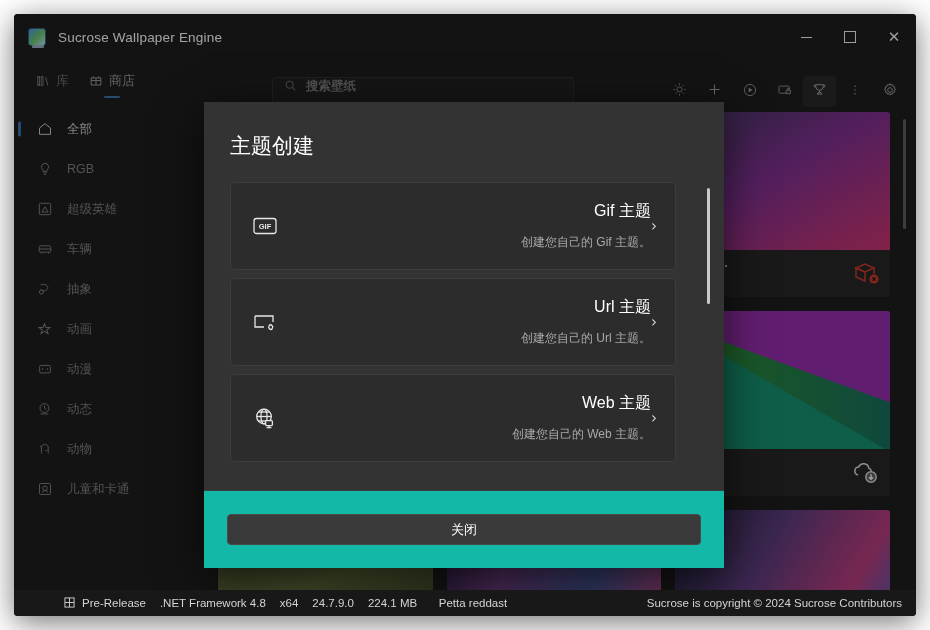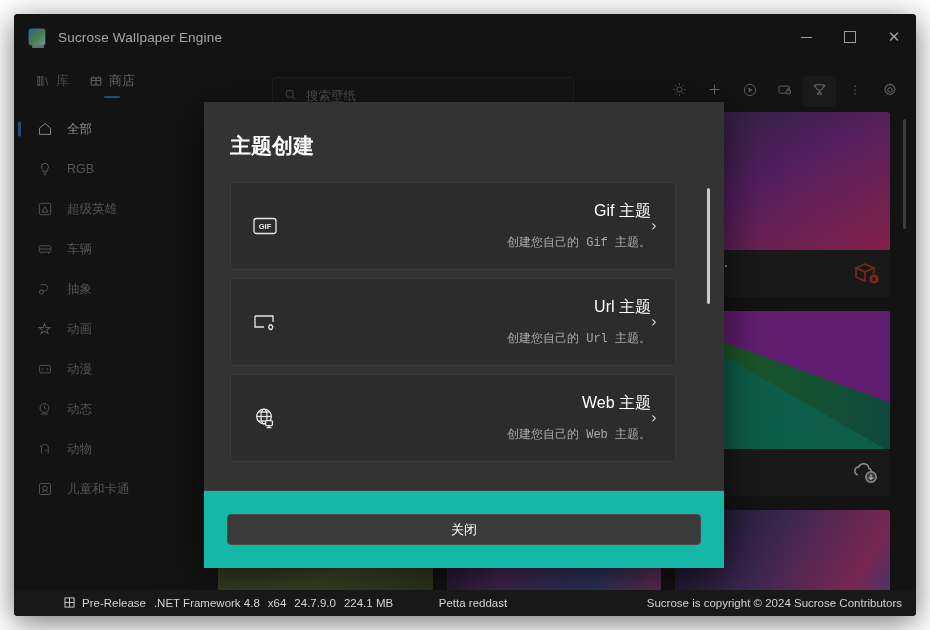--- a/index.html
+++ b/index.html
@@ -77,21 +77,21 @@
   }
   .tab svg { display:block; }
 
   .searchwrap {
     position:absolute; left:258px; top:63px;
     width:302px; height:29px;
     background:#202020;
     border:1px solid #2e2e2e;
     border-bottom:1px solid #454545;
     border-radius:4px;
-    display:flex; align-items:flex-end;
+    display:flex; align-items:flex-start;font-weight:bold;
   }
   .searchwrap .sicon { margin:0 9px 0 11px; opacity:.55; }
   .searchph { color:#777; font-size:12.5px; }
 
   .tools {
     position:absolute; right:10px; top:62px;
     height:31px; display:flex; align-items:center; gap:2px;
   }
   .tbtn {
     width:33px; height:31px;
@@ -164,39 +164,39 @@
     background:#5a5a5a; border-radius:2px;
   }
 
   
   .statusbar {
     position:absolute; left:0; bottom:0; width:100%; height:26px;
     background:#181818;
     display:flex; align-items:center;
     color:#d4d4d4; font-size:11.5px;
   }
-  .sb-left { display:flex; align-items:center; gap:8px; margin-left:14px;padding-left:36px; }
+  .sb-left { display:flex; align-items:center; gap:14px; margin-left:14px;padding-left:36px; }
   .sb-left .grp { display:flex; align-items:center; gap:7px; }
   .sb-mid { position:absolute; left:50%; transform:translateX(-50%); color:#d4d4d4;padding-left:16px; }
   .sb-right { position:absolute; right:14px; color:#d4d4d4; }
 
   
   .overlay {
     position:absolute; left:0; top:0; right:0; bottom:0;
     background:rgba(0,0,0,0.32);
   }
   .modal {
     position:absolute; left:190px; top:88px;
     width:520px; height:466px;
     background:#333333;
     display:flex; flex-direction:column;
     box-shadow:0 10px 40px rgba(0,0,0,.6);
   }
   .modal-title {
-    color:#ffffff; font-size:21px; font-weight:bold;
+    color:#ffffff; font-size:21px; font-weight:normal;
     margin:30px 0 0 26px;
   }
   .modal-body {
     flex:1; position:relative;
     margin:22px 14px 0 26px;
     overflow:hidden;
   }
   .opt {
     position:relative;
     height:88px;
@@ -204,21 +204,21 @@
     border:1px solid #3d3d3d;
     border-radius:4px;
     display:flex; align-items:center;
     margin-bottom:8px;
     padding:0 18px 0 20px;
     width:446px;
   }
   .opt .oic { width:28px; flex:0 0 28px; display:flex; align-items:flex-end; justify-content:center; color:#e6e6e6; }
   .opt .otext { margin-left:16px; flex:1;text-align:right; }
   .opt .ot { color:#ffffff; font-size:16px; }
-  .opt .od { color:#a9a9a9; font-size:12px; margin-top:12px;font-family:Liberation Mono, monospace; }
+  .opt .od { color:#a9a9a9; font-size:12px; margin-top:12px; }
   .opt .chev { color:#d9d9d9; font-size:15px; font-family:"DejaVu Sans",sans-serif; }
 
   .modal-scroll {
     position:absolute; right:0; top:6px;
     width:3px; height:116px; background:#c9c9c9; border-radius:2px;
   }
   .watermark {
     position:absolute; left:178px; top:2px;
     color:rgba(255,255,255,.035);
     font-size:13px; line-height:1.35;

